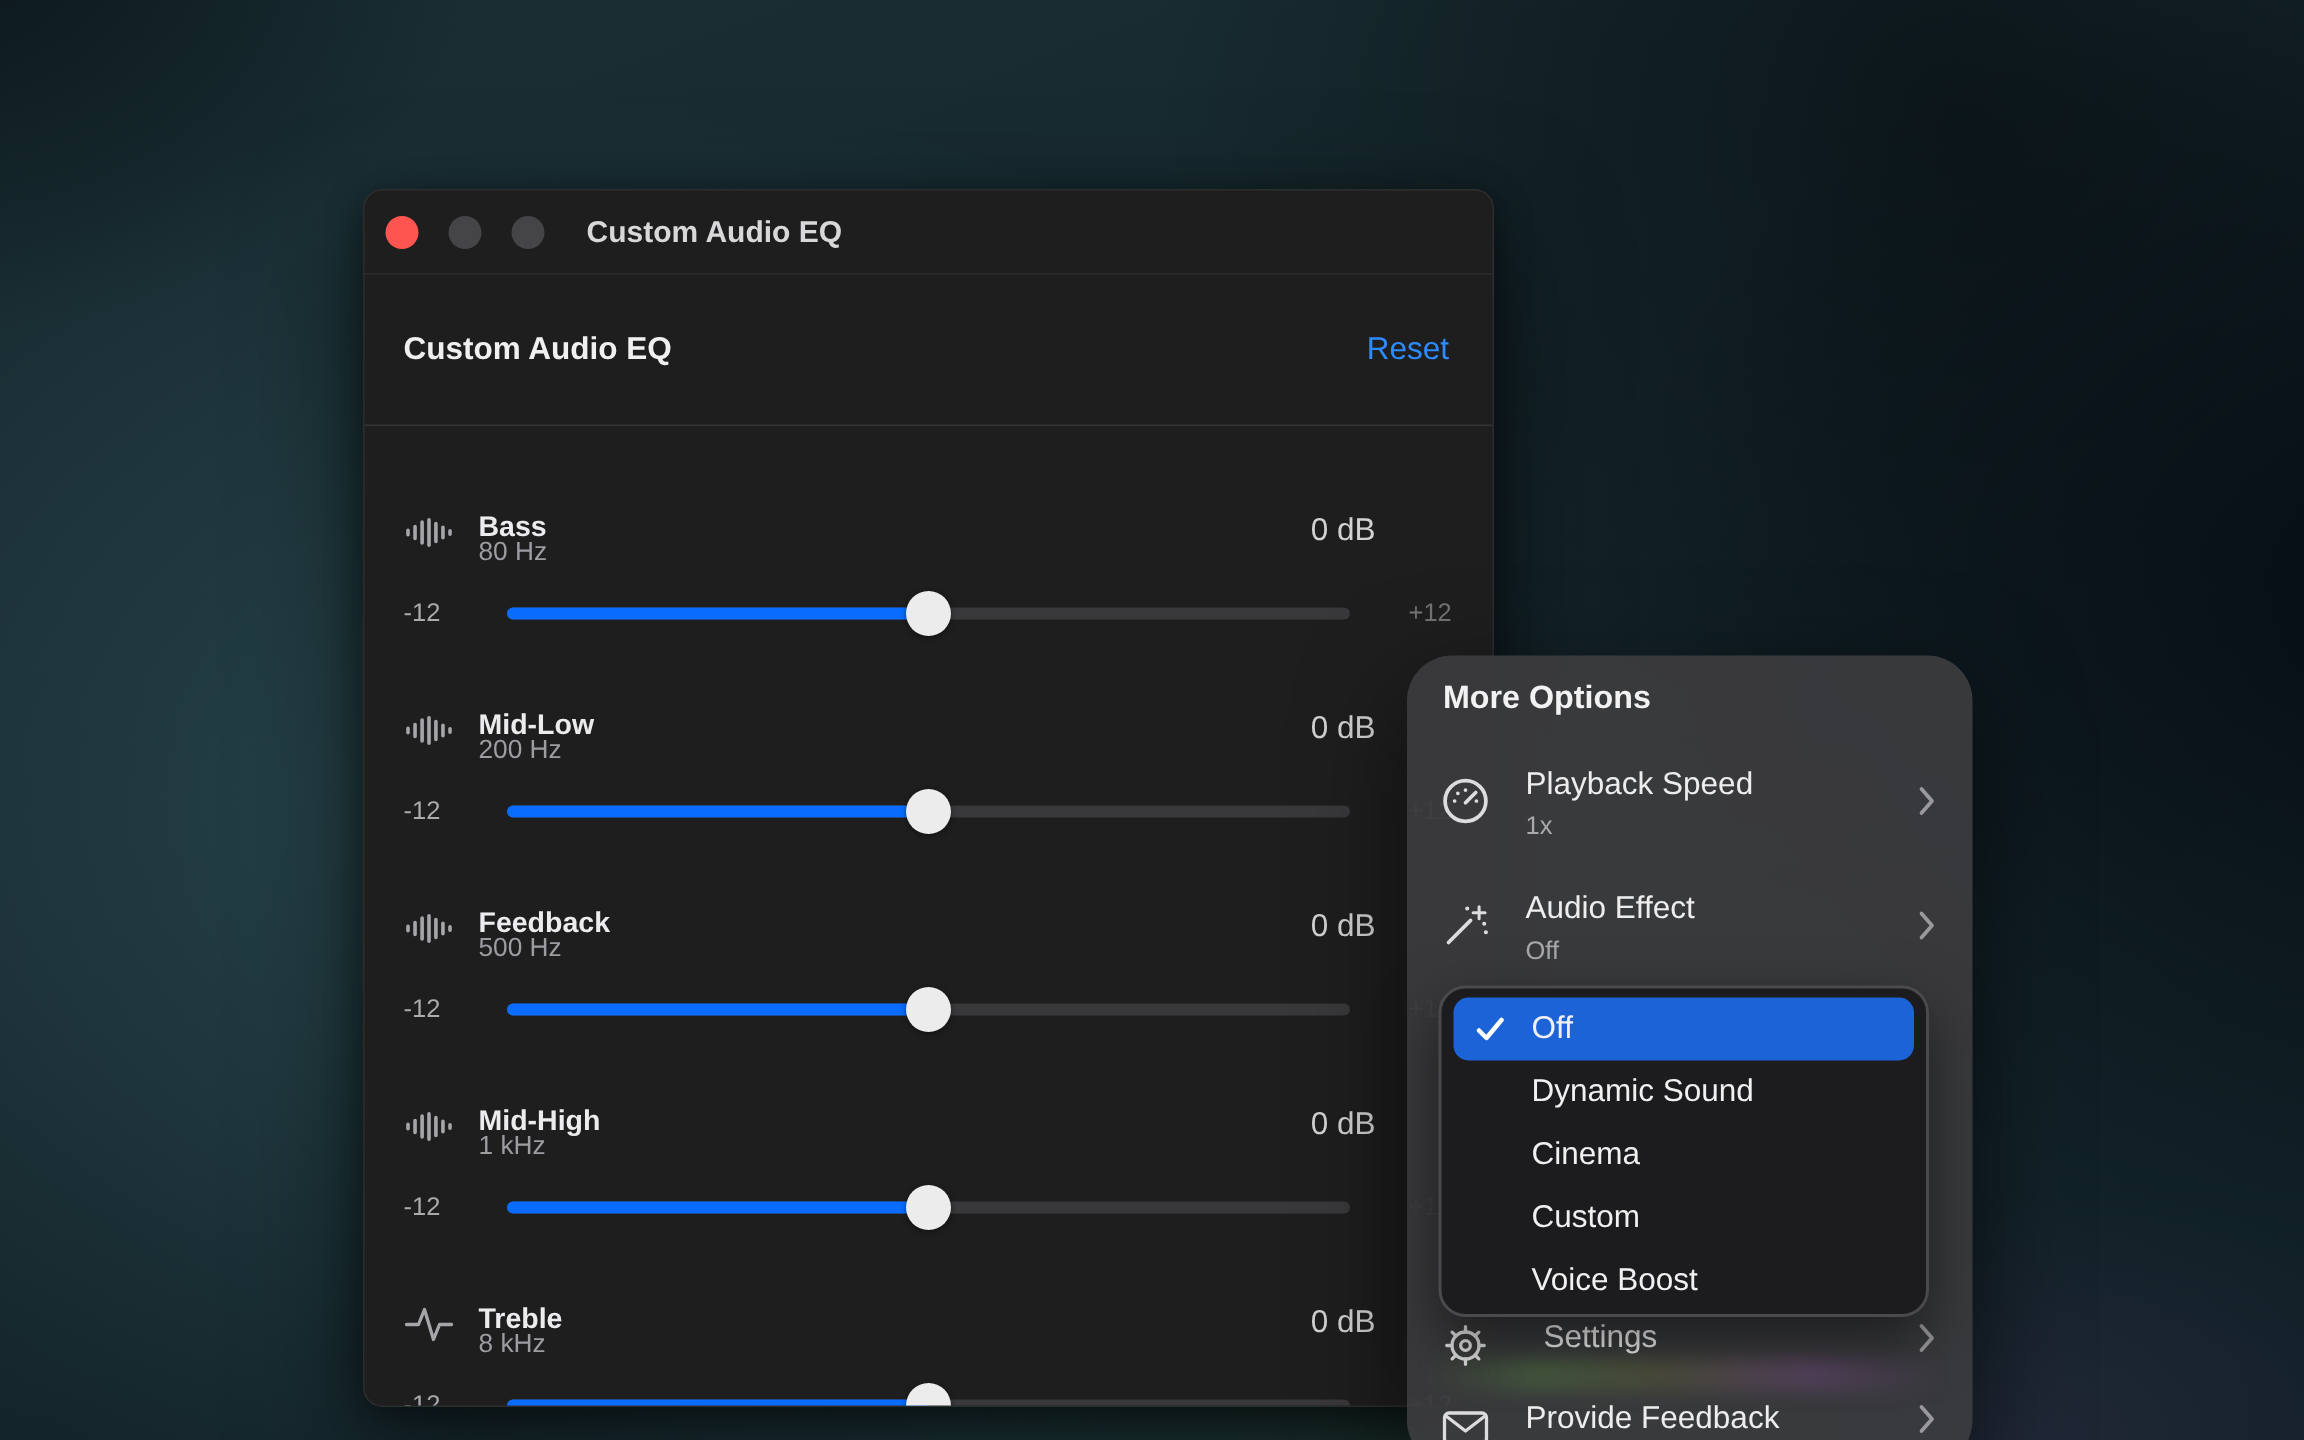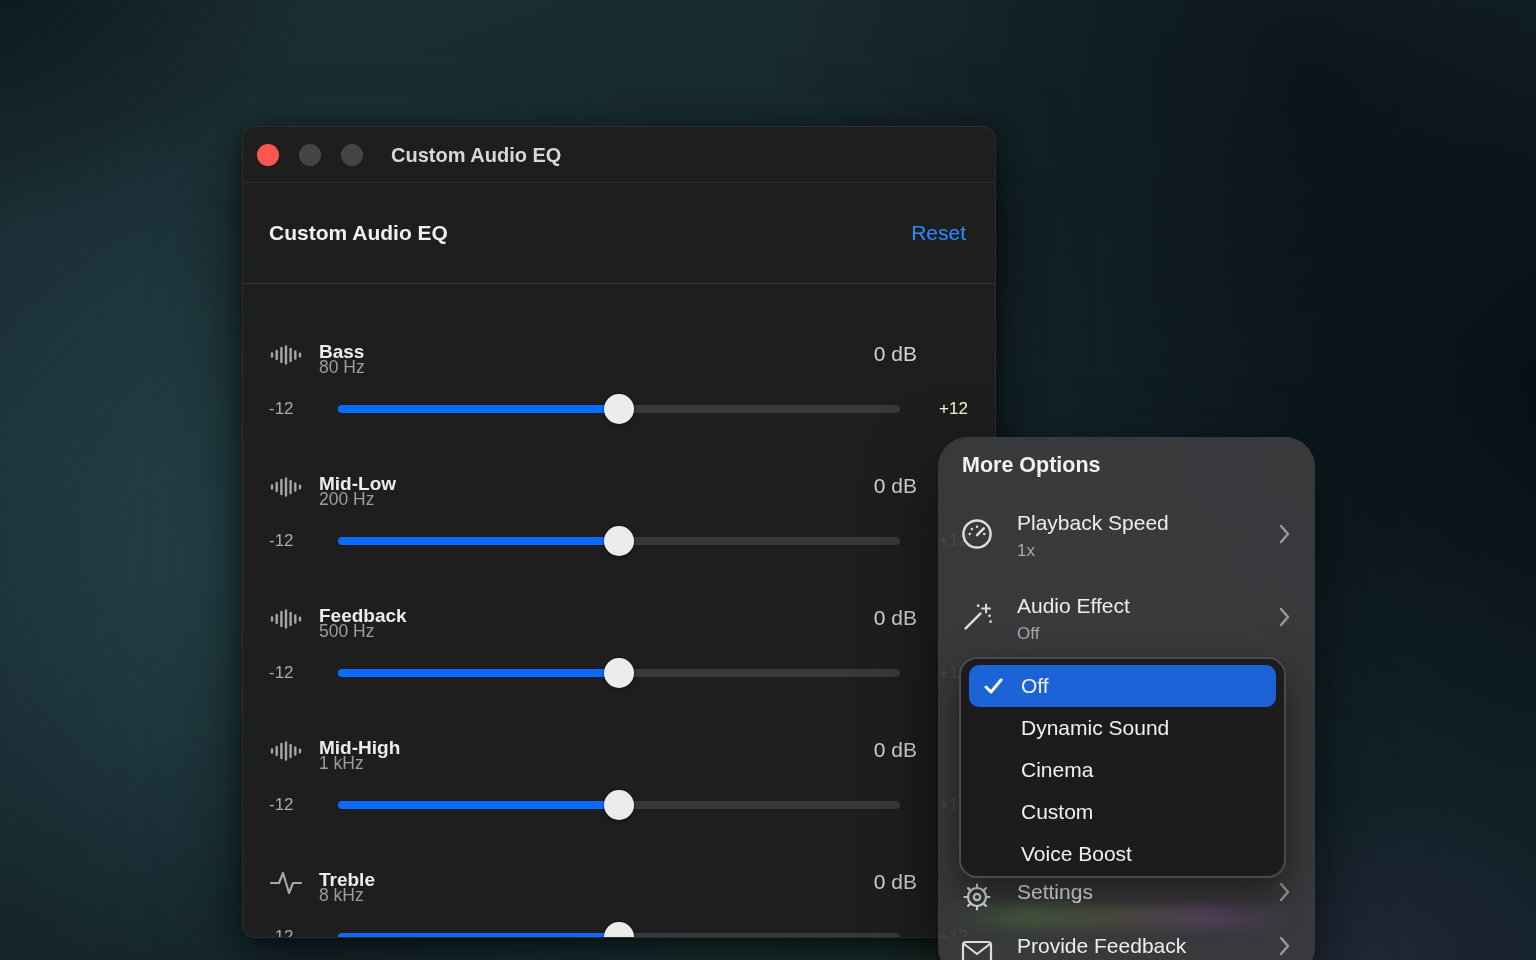--- a/index.html
+++ b/index.html
@@ -44,21 +44,21 @@
   .eq-row { position:absolute; left:0; width:100%; height:132px; }
   .eq-row.r0 { top:194px; } .eq-row.r1 { top:326px; } .eq-row.r2 { top:458px; }
   .eq-row.r3 { top:590px; } .eq-row.r4 { top:722px; }
 
   .band-icon { position:absolute; left:24px; top:15px; width:38px; height:38px; color:#a6a6aa; }
   .band-name { position:absolute; left:76px; top:7px;  font-size:19px; font-weight:700; color:#ececee; line-height:24px;margin-top:12px; }
   .band-freq { position:absolute; left:76px; top:34px; font-size:17.5px; color:#9c9ca1; line-height:24px; }
   .band-value{ position:absolute; right:78px; top:21px; font-size:21px; color:#d2d2d4; }
 
   .min-label { position:absolute; left:26px;  top:78px; width:34px; font-size:17px; color:#ababae; }
-  .max-label { position:absolute; left:696px; top:78px; width:38px; font-size:17px; color:#fef9c3; }
+  .max-label { position:absolute; left:696px; top:78px; width:38px; font-size:17px; color:#737373; }
   .track { position:absolute; left:95px; top:84px; width:562px; height:8px; border-radius:4px; background:#39393b; cursor:pointer; }
   .track .fill { position:absolute; left:0; top:0; height:8px; width:50%; border-radius:4px; background:#0a6cff; }
   .track .thumb {
     position:absolute; left:calc(50% - 15px); top:-11px; width:30px; height:30px; border-radius:50%;
     background:#ececec; box-shadow:0 1px 4px rgba(0,0,0,0.45); cursor:grab;
   }
 
   
   .more-options {
     position:absolute; left:938px; top:437px; width:377px; height:540px;
@@ -71,21 +71,21 @@
   .mi-text { position:absolute; left:79px; top:0; }
   .mi-label { font-size:21px; color:#ededee; line-height:26px; }
   .mi-sub   { font-size:17px; color:#a9a9ad; line-height:24px; margin-top:3px; }
   .mi-chev  { position:absolute; right:24px; width:12px; height:20px; color:#98989d; }
 
   .item-speed  { top:60px;  height:74px; }
   .item-speed  .mi-icon { top:20px; } .item-speed .mi-text { top:13px; } .item-speed .mi-chev { top:27px; }
   .item-effect { top:142px; height:74px; }
   .item-effect .mi-icon { top:21px; } .item-effect .mi-text { top:14px; } .item-effect .mi-chev { top:28px; }
   .item-settings { top:435px; height:40px; }
-  .item-settings .mi-icon { top:8px; }  .item-settings .mi-label { line-height:40px; } .item-settings .mi-chev { top:10px; }
+  .item-settings .mi-icon { top:8px; }  .item-settings .mi-label { line-height:40px;margin-left:12px; } .item-settings .mi-chev { top:10px; }
   .item-feedback { top:489px; height:40px; }
   .item-feedback .mi-icon { top:9px; }  .item-feedback .mi-label { line-height:40px; } .item-feedback .mi-chev { top:10px; }
 
   .rainbow {
     position:absolute; left:6px; right:6px; top:468px; height:22px; pointer-events:none;
     background:linear-gradient(90deg, rgba(0,0,0,0) 2%, rgba(95,160,70,0.30) 22%, rgba(150,150,60,0.20) 45%, rgba(150,85,170,0.30) 72%, rgba(0,0,0,0) 96%);
     filter:blur(6px);
   }
 
   

